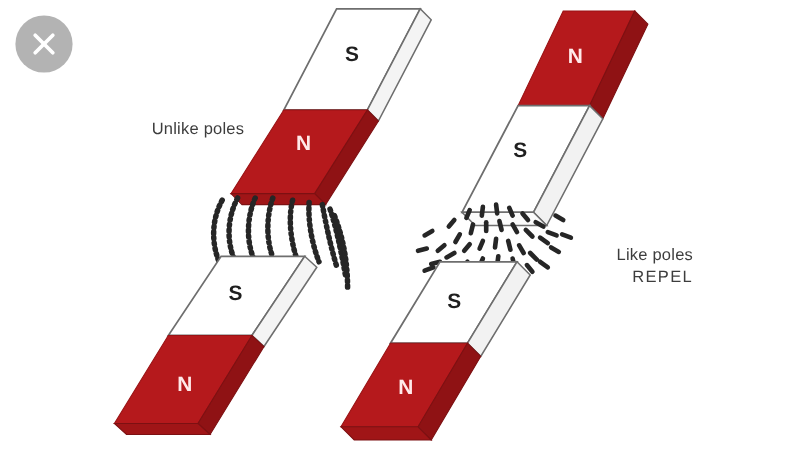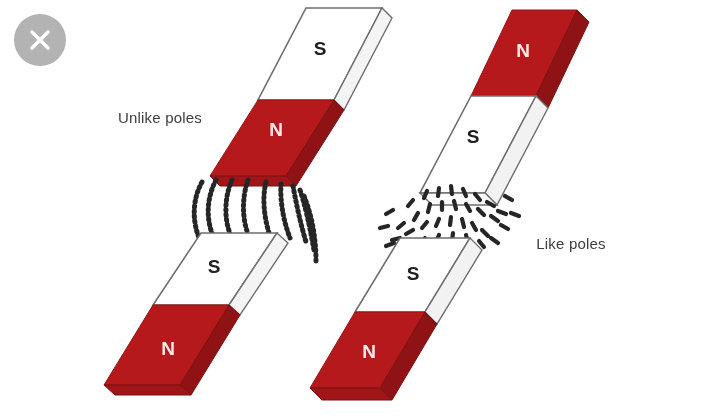--- a/index.html
+++ b/index.html
@@ -17,39 +17,39 @@
   }
   #diagram-svg {
     position: absolute;
     left: 0;
     top: 0;
     width: 716px;
     height: 415px;
   }
   .label-block {
     position: absolute;
-    text-align: center;
+    text-align: right;
     color: #3d3d3d;
     font-family: "Liberation Sans", sans-serif;
     font-size: 15px;
     line-height: 20px;
     letter-spacing: 0.2px;
     white-space: nowrap;
   }
   .label-line2 {
     letter-spacing: 1.2px;
   }
   #label-attract {
     left: 98px;
     top: 108px;
     width: 124px;
   }
   #label-repel {
     left: 512px;
-    top: 234px;
+    top: 222px;
     width: 118px;
   }
   #close-button {
     position: absolute;
     left: 14px;
     top: 14px;
     width: 52px;
     height: 52px;
     border-radius: 50%;
     background: #b3b3b3;
@@ -166,20 +166,21 @@
     </g>
 
   </svg>
 
   <div class="label-block" id="label-attract">
     <div>Unlike poles</div>
   </div>
 
   <div class="label-block" id="label-repel">
     <div>Like poles</div>
+    <div class="label-line2">REPEL</div>
   </div>
 
   <div id="close-button">
     <svg viewBox="0 0 52 52">
       <line x1="18" y1="18" x2="34" y2="34" stroke="#ffffff" stroke-width="3.4" stroke-linecap="round"></line>
       <line x1="34" y1="18" x2="18" y2="34" stroke="#ffffff" stroke-width="3.4" stroke-linecap="round"></line>
     </svg>
   </div>
 
 </div>

